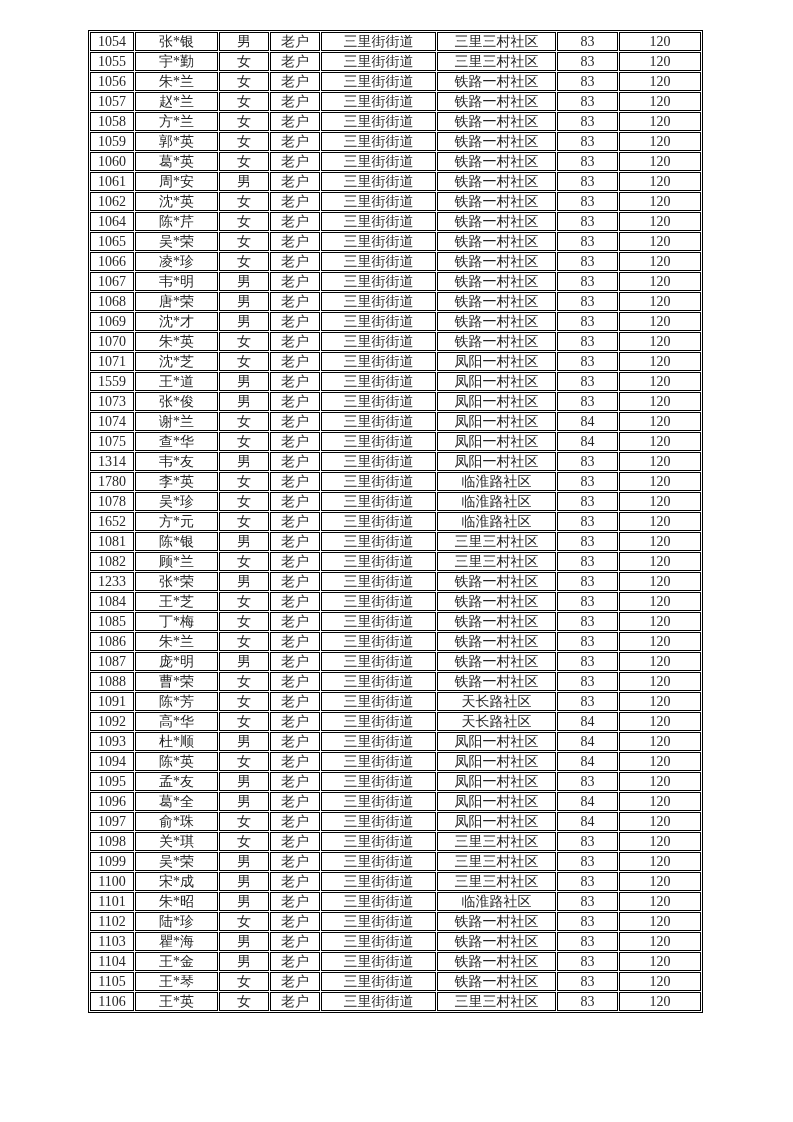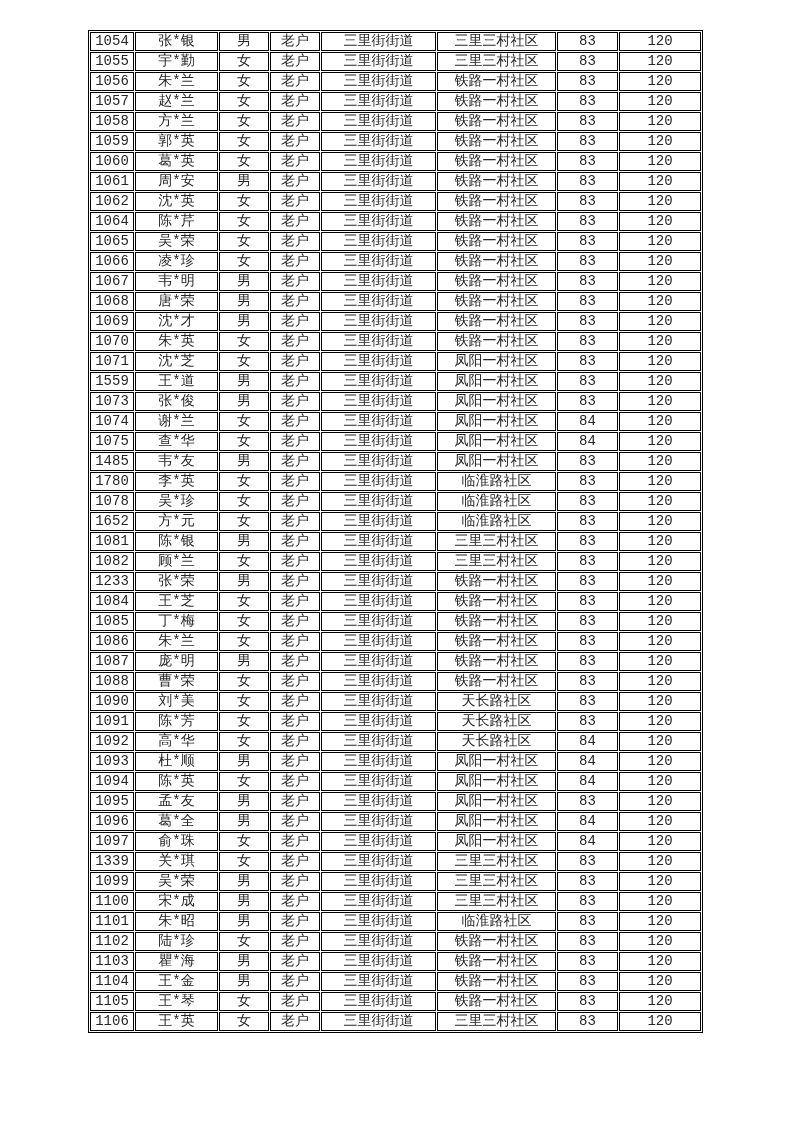--- a/index.html
+++ b/index.html
@@ -5,21 +5,21 @@
   html, body {
     margin: 0;
     padding: 0;
     background: #ffffff;
   }
   .page {
     position: relative;
     width: 793px;
     height: 1122px;
     background: #ffffff;
-    font-family: Liberation Mono, monospace;
+    font-family: Liberation Serif, serif;
     overflow: hidden;
   }
   table.roster {
     position: absolute;
     left: 88px;
     top: 30px;
     width: 605px;
     table-layout: fixed;
     border-collapse: separate;
     border-spacing: 1px;
@@ -266,21 +266,21 @@
           <td>1075</td>
           <td>查*华</td>
           <td>女</td>
           <td>老户</td>
           <td>三里街街道</td>
           <td>凤阳一村社区</td>
           <td>84</td>
           <td>120</td>
         </tr>
         <tr>
-          <td>1485</td>
+          <td>1314</td>
           <td>韦*友</td>
           <td>男</td>
           <td>老户</td>
           <td>三里街街道</td>
           <td>凤阳一村社区</td>
           <td>83</td>
           <td>120</td>
         </tr>
         <tr>
           <td>1780</td>
@@ -386,30 +386,20 @@
           <td>1088</td>
           <td>曹*荣</td>
           <td>女</td>
           <td>老户</td>
           <td>三里街街道</td>
           <td>铁路一村社区</td>
           <td>83</td>
           <td>120</td>
         </tr>
         <tr>
-          <td>1090</td>
-          <td>刘*美</td>
-          <td>女</td>
-          <td>老户</td>
-          <td>三里街街道</td>
-          <td>天长路社区</td>
-          <td>83</td>
-          <td>120</td>
-        </tr>
-        <tr>
           <td>1091</td>
           <td>陈*芳</td>
           <td>女</td>
           <td>老户</td>
           <td>三里街街道</td>
           <td>天长路社区</td>
           <td>83</td>
           <td>120</td>
         </tr>
         <tr>
@@ -466,21 +456,21 @@
           <td>1097</td>
           <td>俞*珠</td>
           <td>女</td>
           <td>老户</td>
           <td>三里街街道</td>
           <td>凤阳一村社区</td>
           <td>84</td>
           <td>120</td>
         </tr>
         <tr>
-          <td>1339</td>
+          <td>1098</td>
           <td>关*琪</td>
           <td>女</td>
           <td>老户</td>
           <td>三里街街道</td>
           <td>三里三村社区</td>
           <td>83</td>
           <td>120</td>
         </tr>
         <tr>
           <td>1099</td>

